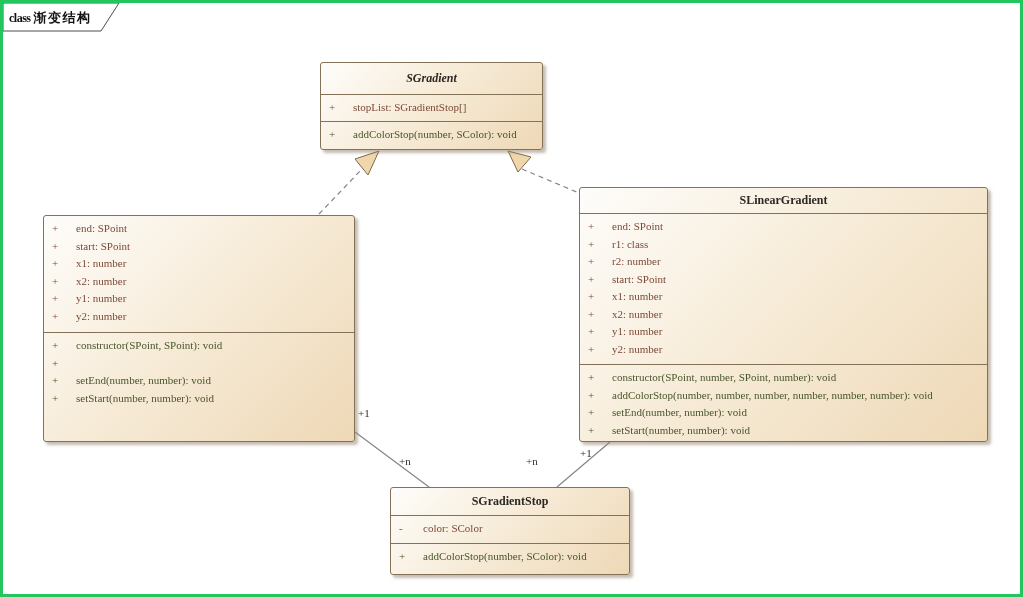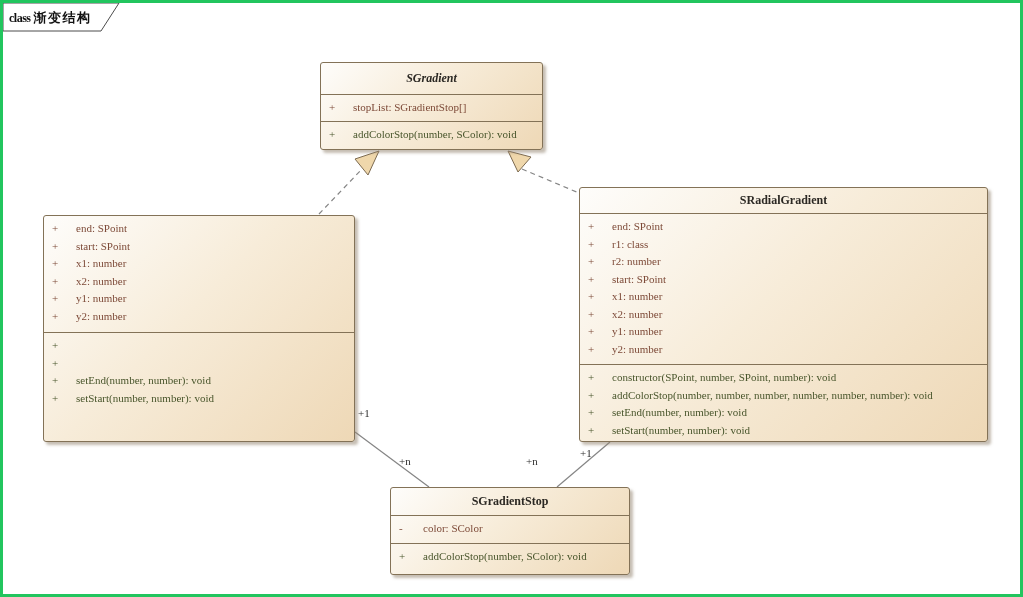--- a/index.html
+++ b/index.html
@@ -122,37 +122,38 @@
         <span>y1: number</span>
       </div>
       <div class="member">
         <span class="vis">+</span>
         <span>y2: number</span>
       </div>
     </div>
     <div class="compartment methods">
       <div class="member">
         <span class="vis">+</span>
+        <span>constructor(SPoint, SPoint): void</span>
       </div>
       <div class="member">
         <span class="vis">+</span>
       </div>
       <div class="member">
         <span class="vis">+</span>
         <span>setEnd(number, number): void</span>
       </div>
       <div class="member">
         <span class="vis">+</span>
         <span>setStart(number, number): void</span>
       </div>
     </div>
   </div>
 
   <div class="uml-class" style="left:576px; top:184px; width:409px; height:255px;">
-    <div class="uml-title" style="height:26px;">SRadialGradient</div>
+    <div class="uml-title" style="height:26px;">SLinearGradient</div>
     <div class="compartment attrs" style="height:151px;">
       <div class="member">
         <span class="vis">+</span>
         <span>end: SPoint</span>
       </div>
       <div class="member">
         <span class="vis">+</span>
         <span>r1: class</span>
       </div>
       <div class="member">

